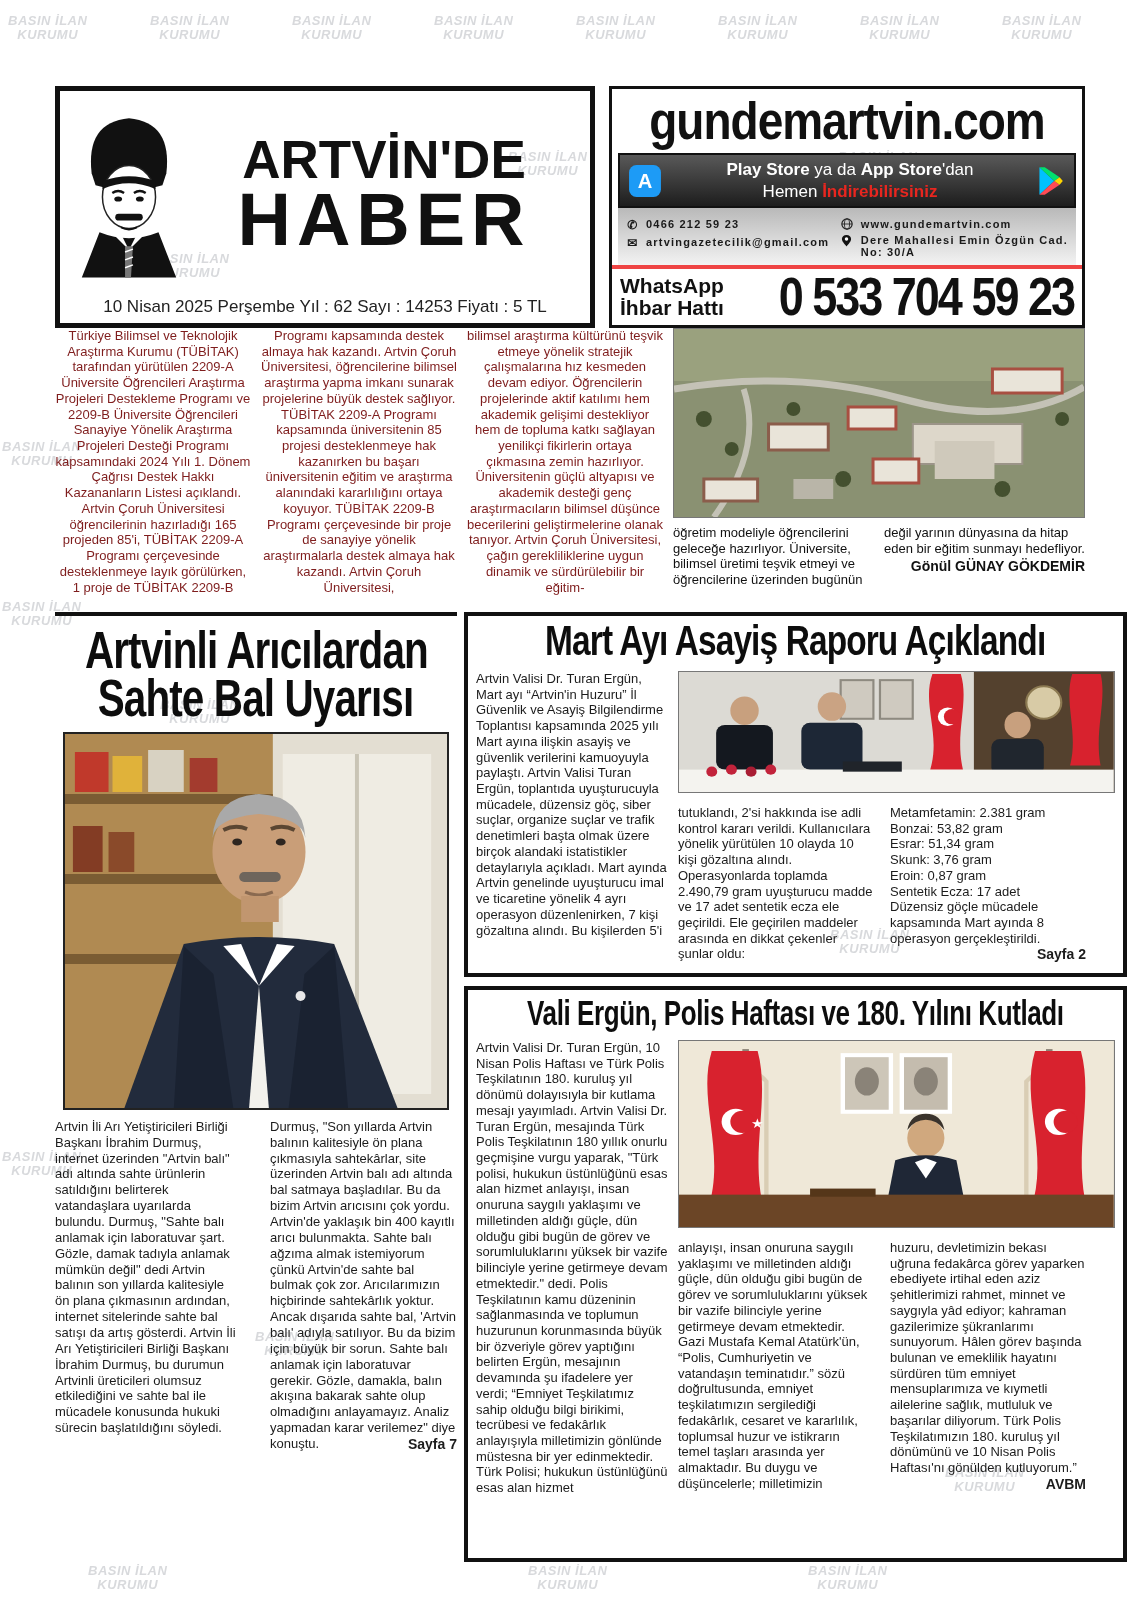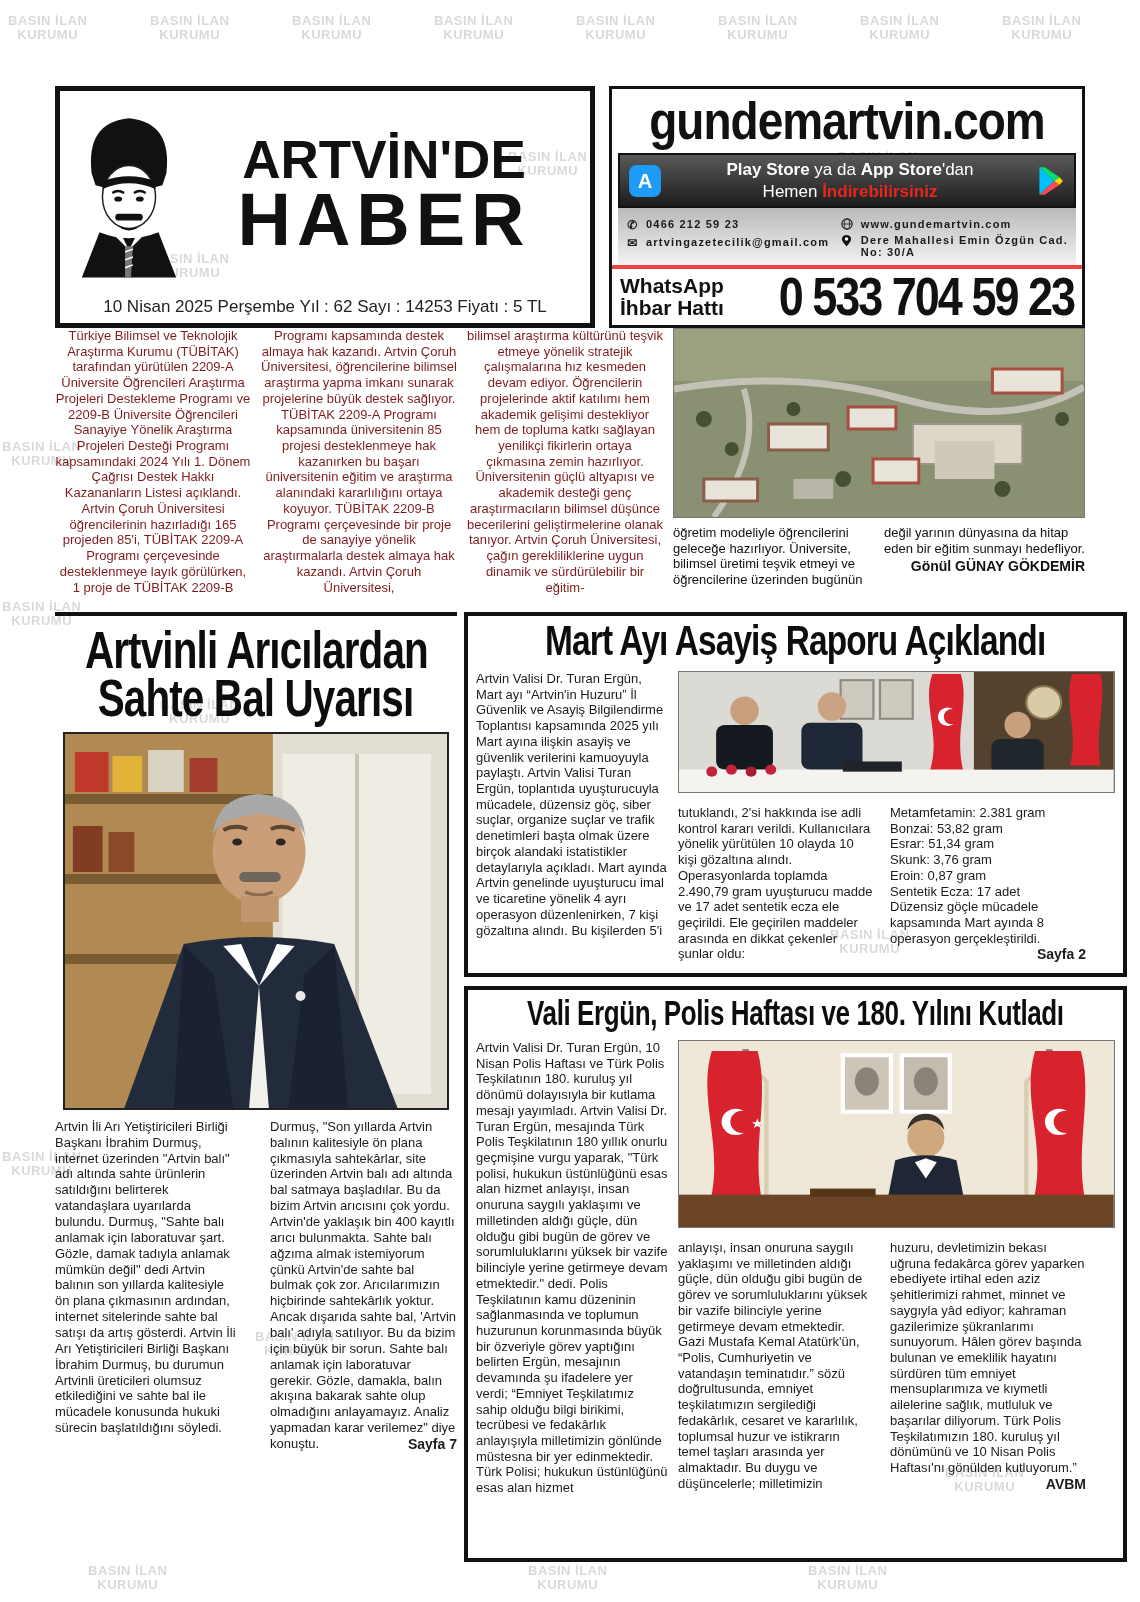--- a/index.html
+++ b/index.html
@@ -3,21 +3,21 @@
 <meta charset="utf-8">
 <style>
   html,body{margin:0;padding:0;background:#fff;}
   .page{position:relative;width:1140px;height:1602px;margin:0 auto;background:#fff;
         font-family:"Liberation Sans",sans-serif;color:#111;overflow:hidden;}
   .content{position:relative;padding:86px 55px 0 55px;z-index:2;}
 
   
   .wm{position:absolute;z-index:1;color:#a9adb3;opacity:.45;font-size:13px;line-height:1.05;
       text-align:center;pointer-events:none;font-weight:bold;letter-spacing:.5px;}
-  .wm b{display:block;font-weight:bold;}
+  .wm b{display:block;font-weight:bold;font-style:italic;}
 
   
   .mast-row{display:flex;gap:14px;height:242px;}
   .mast-left{width:540px;border:5px solid #111;box-sizing:border-box;display:flex;flex-direction:column;padding:8px 10px 4px;}
   .mast-top{display:flex;flex:1;align-items:center;}
   .ataturk{width:118px;flex:none;}
   .mast-title{flex:1;text-align:center;font-weight:bold;line-height:.95;}
   .t1{font-size:53px;letter-spacing:0px;}
   .t2{font-size:74px;letter-spacing:6px;}
   .dateline{text-align:center;font-size:17px;padding:6px 0 2px;color:#222;}

